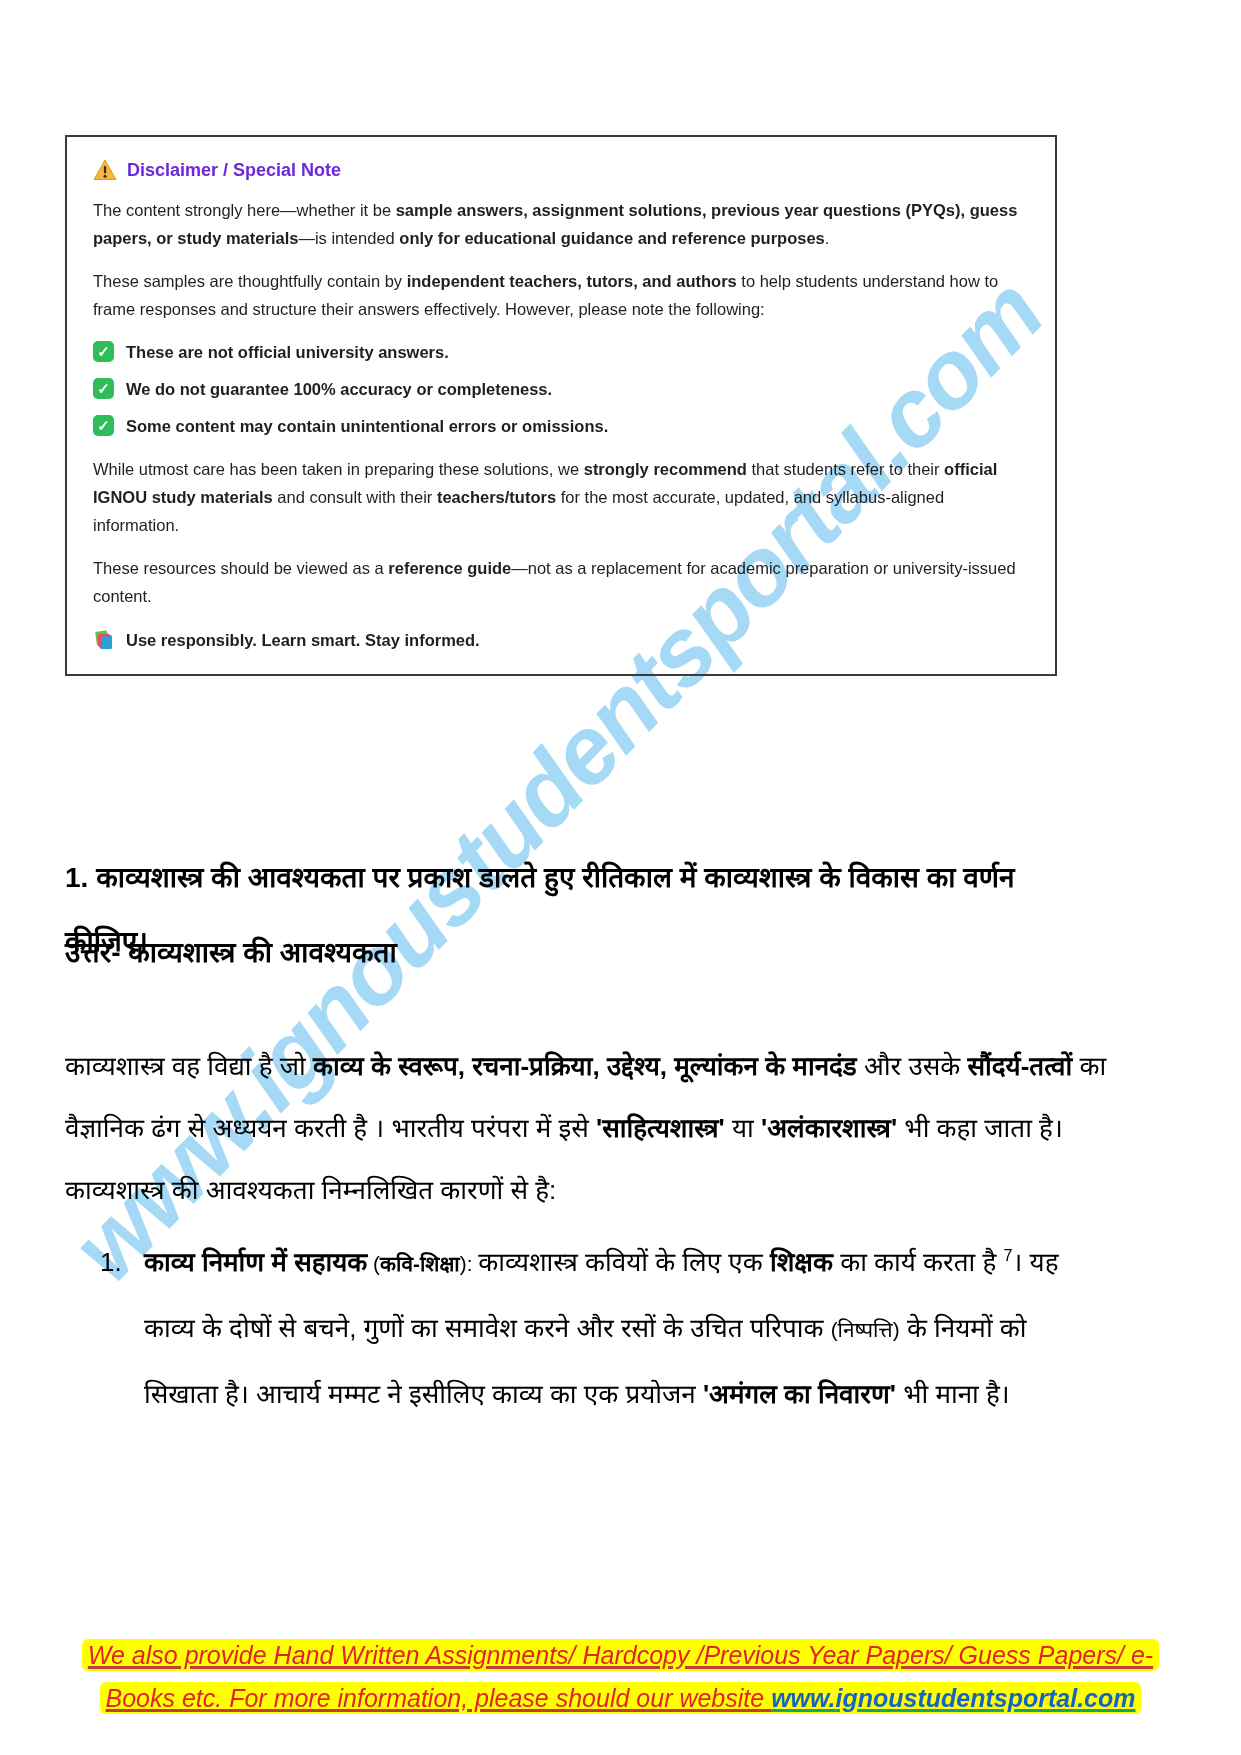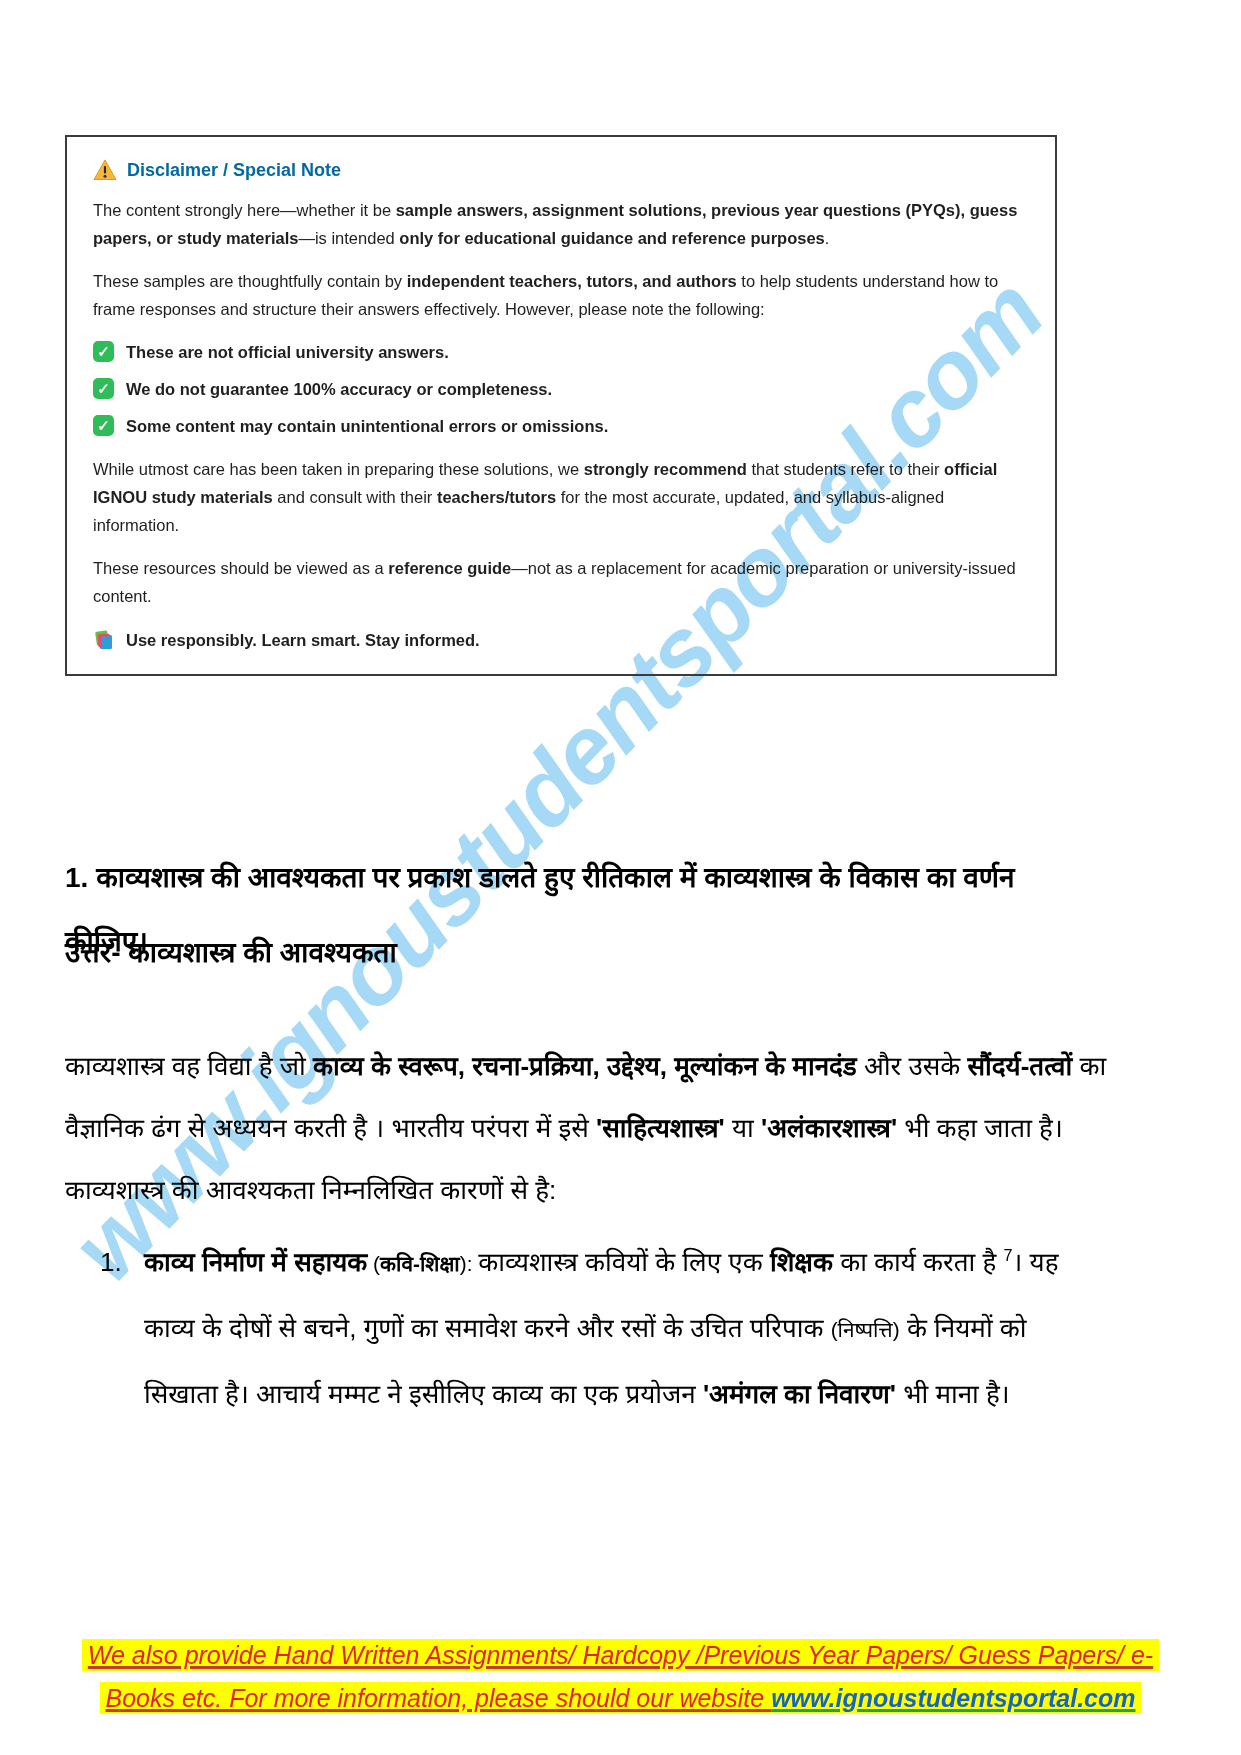--- a/index.html
+++ b/index.html
@@ -21,21 +21,21 @@
   }
   .content-layer{position:relative;z-index:1;}
   
   .disclaimer-box{
     position:absolute;left:65px;top:135px;width:992px;
     border:2px solid #3b3b3b;background:transparent;
     box-sizing:border-box;padding:16px 26px 20px 26px;
     font-size:16.5px;line-height:1.7;color:#1f1f1f;
   }
   .disc-title-row{display:flex;align-items:center;gap:10px;margin:2px 0 10px 0;}
-  .disc-title{font-weight:bold;font-size:18px;color:#0369a1;}
+  .disc-title{font-weight:bold;font-size:18px;color:#6d28d9;}
   .disc-para{margin:0 0 15px 0;}
   .disc-para:last-child{margin-bottom:0;}
   .b{font-weight:bold;}
   .sm{font-size:80%;}
   .sup{vertical-align:super;font-size:62%;line-height:0;}
   .checklist{margin:2px 0 15px 0;}
   .check-row{display:flex;align-items:center;gap:12px;margin:0 0 9px 0;font-weight:bold;}
   .check-icon{
     width:21px;height:21px;border-radius:5px;background:#2ebd59;
     color:#ffffff;display:inline-flex;align-items:center;justify-content:center;
@@ -60,21 +60,21 @@
     position:absolute;left:100px;top:1230px;width:1005px;
     display:flex;gap:14px;font-size:26px;line-height:65px;color:#000;
   }
   .list-number{flex:0 0 30px;}
   .list-text{flex:1;}
   
   .footer{
     position:absolute;left:0;top:1634px;width:1241px;
     text-align:center;font-style:italic;font-size:25px;line-height:43px;
   }
-  .hl{background:#ffff00;padding:2px 6px;box-decoration-break:clone;}
+  .hl{background:#ffff00;padding:2px 6px;box-decoration-break:clone;border-radius:6px;}
   .fred{
     color:#e2232a;
     text-decoration:underline;text-decoration-color:#c43b32;text-decoration-thickness:2.5px;
   }
   .flink{
     color:#1565c0;font-weight:bold;
     text-decoration:underline;text-decoration-color:#1a9e77;text-decoration-thickness:3px;
   }
 </style>
 </head>

